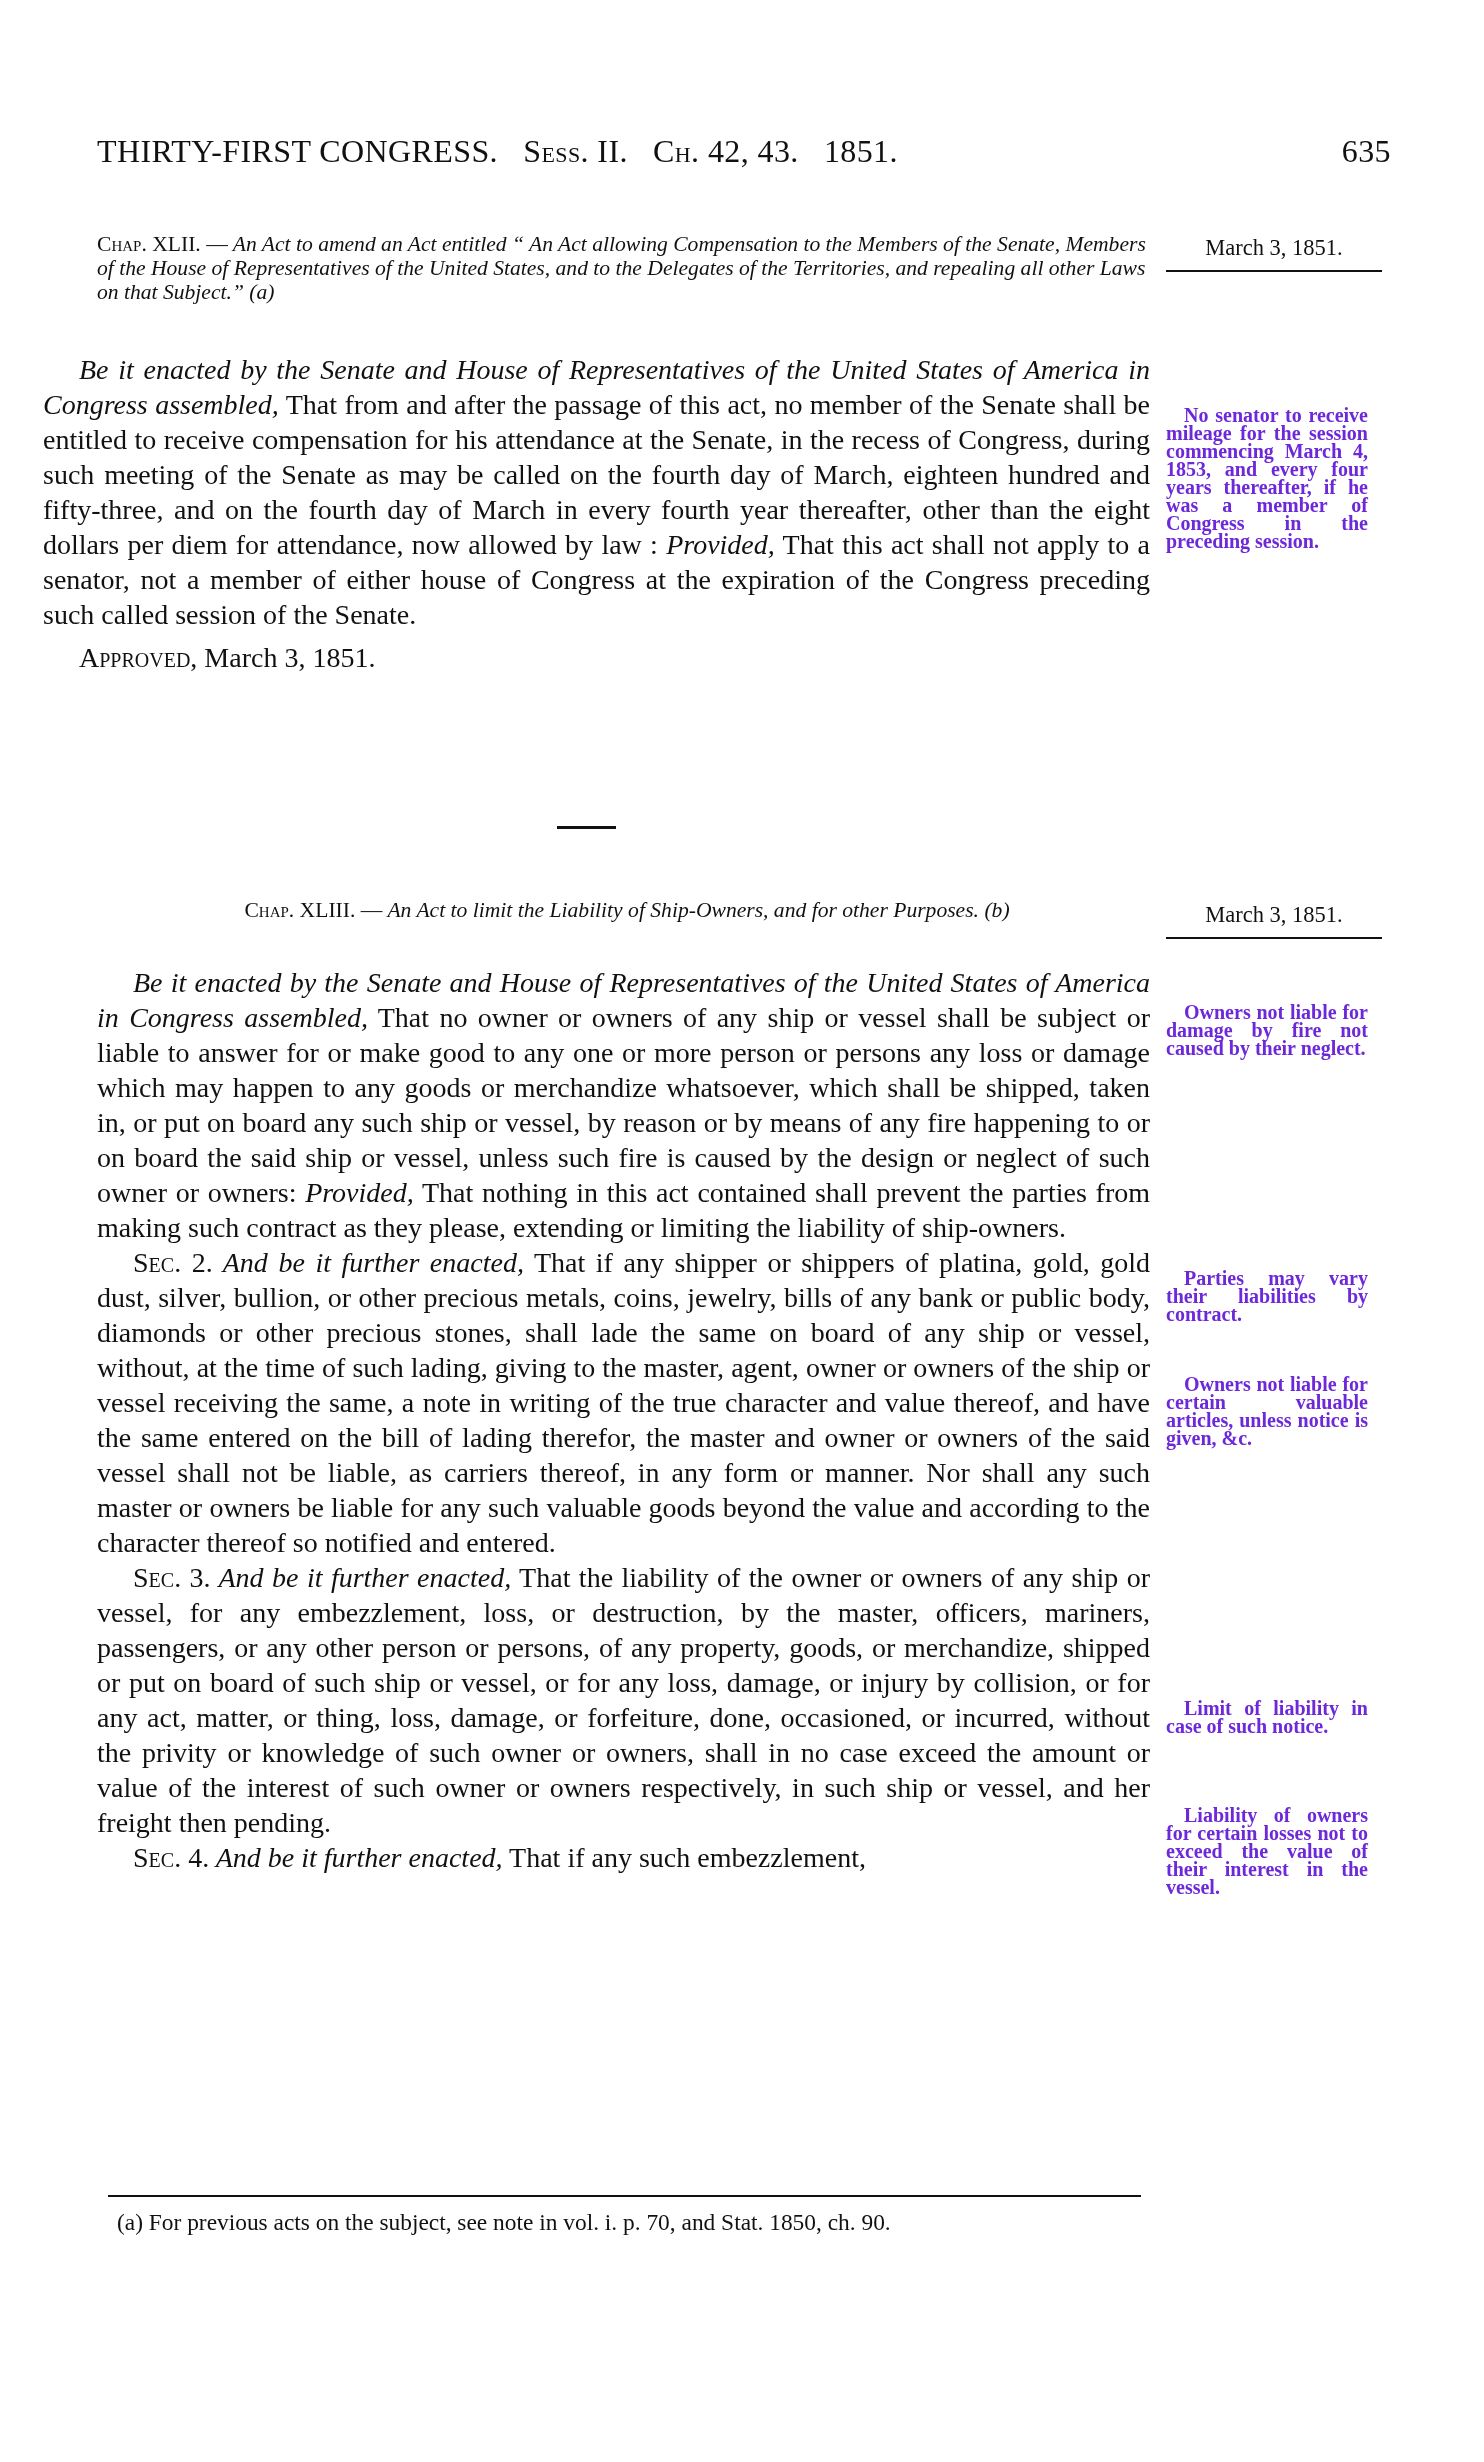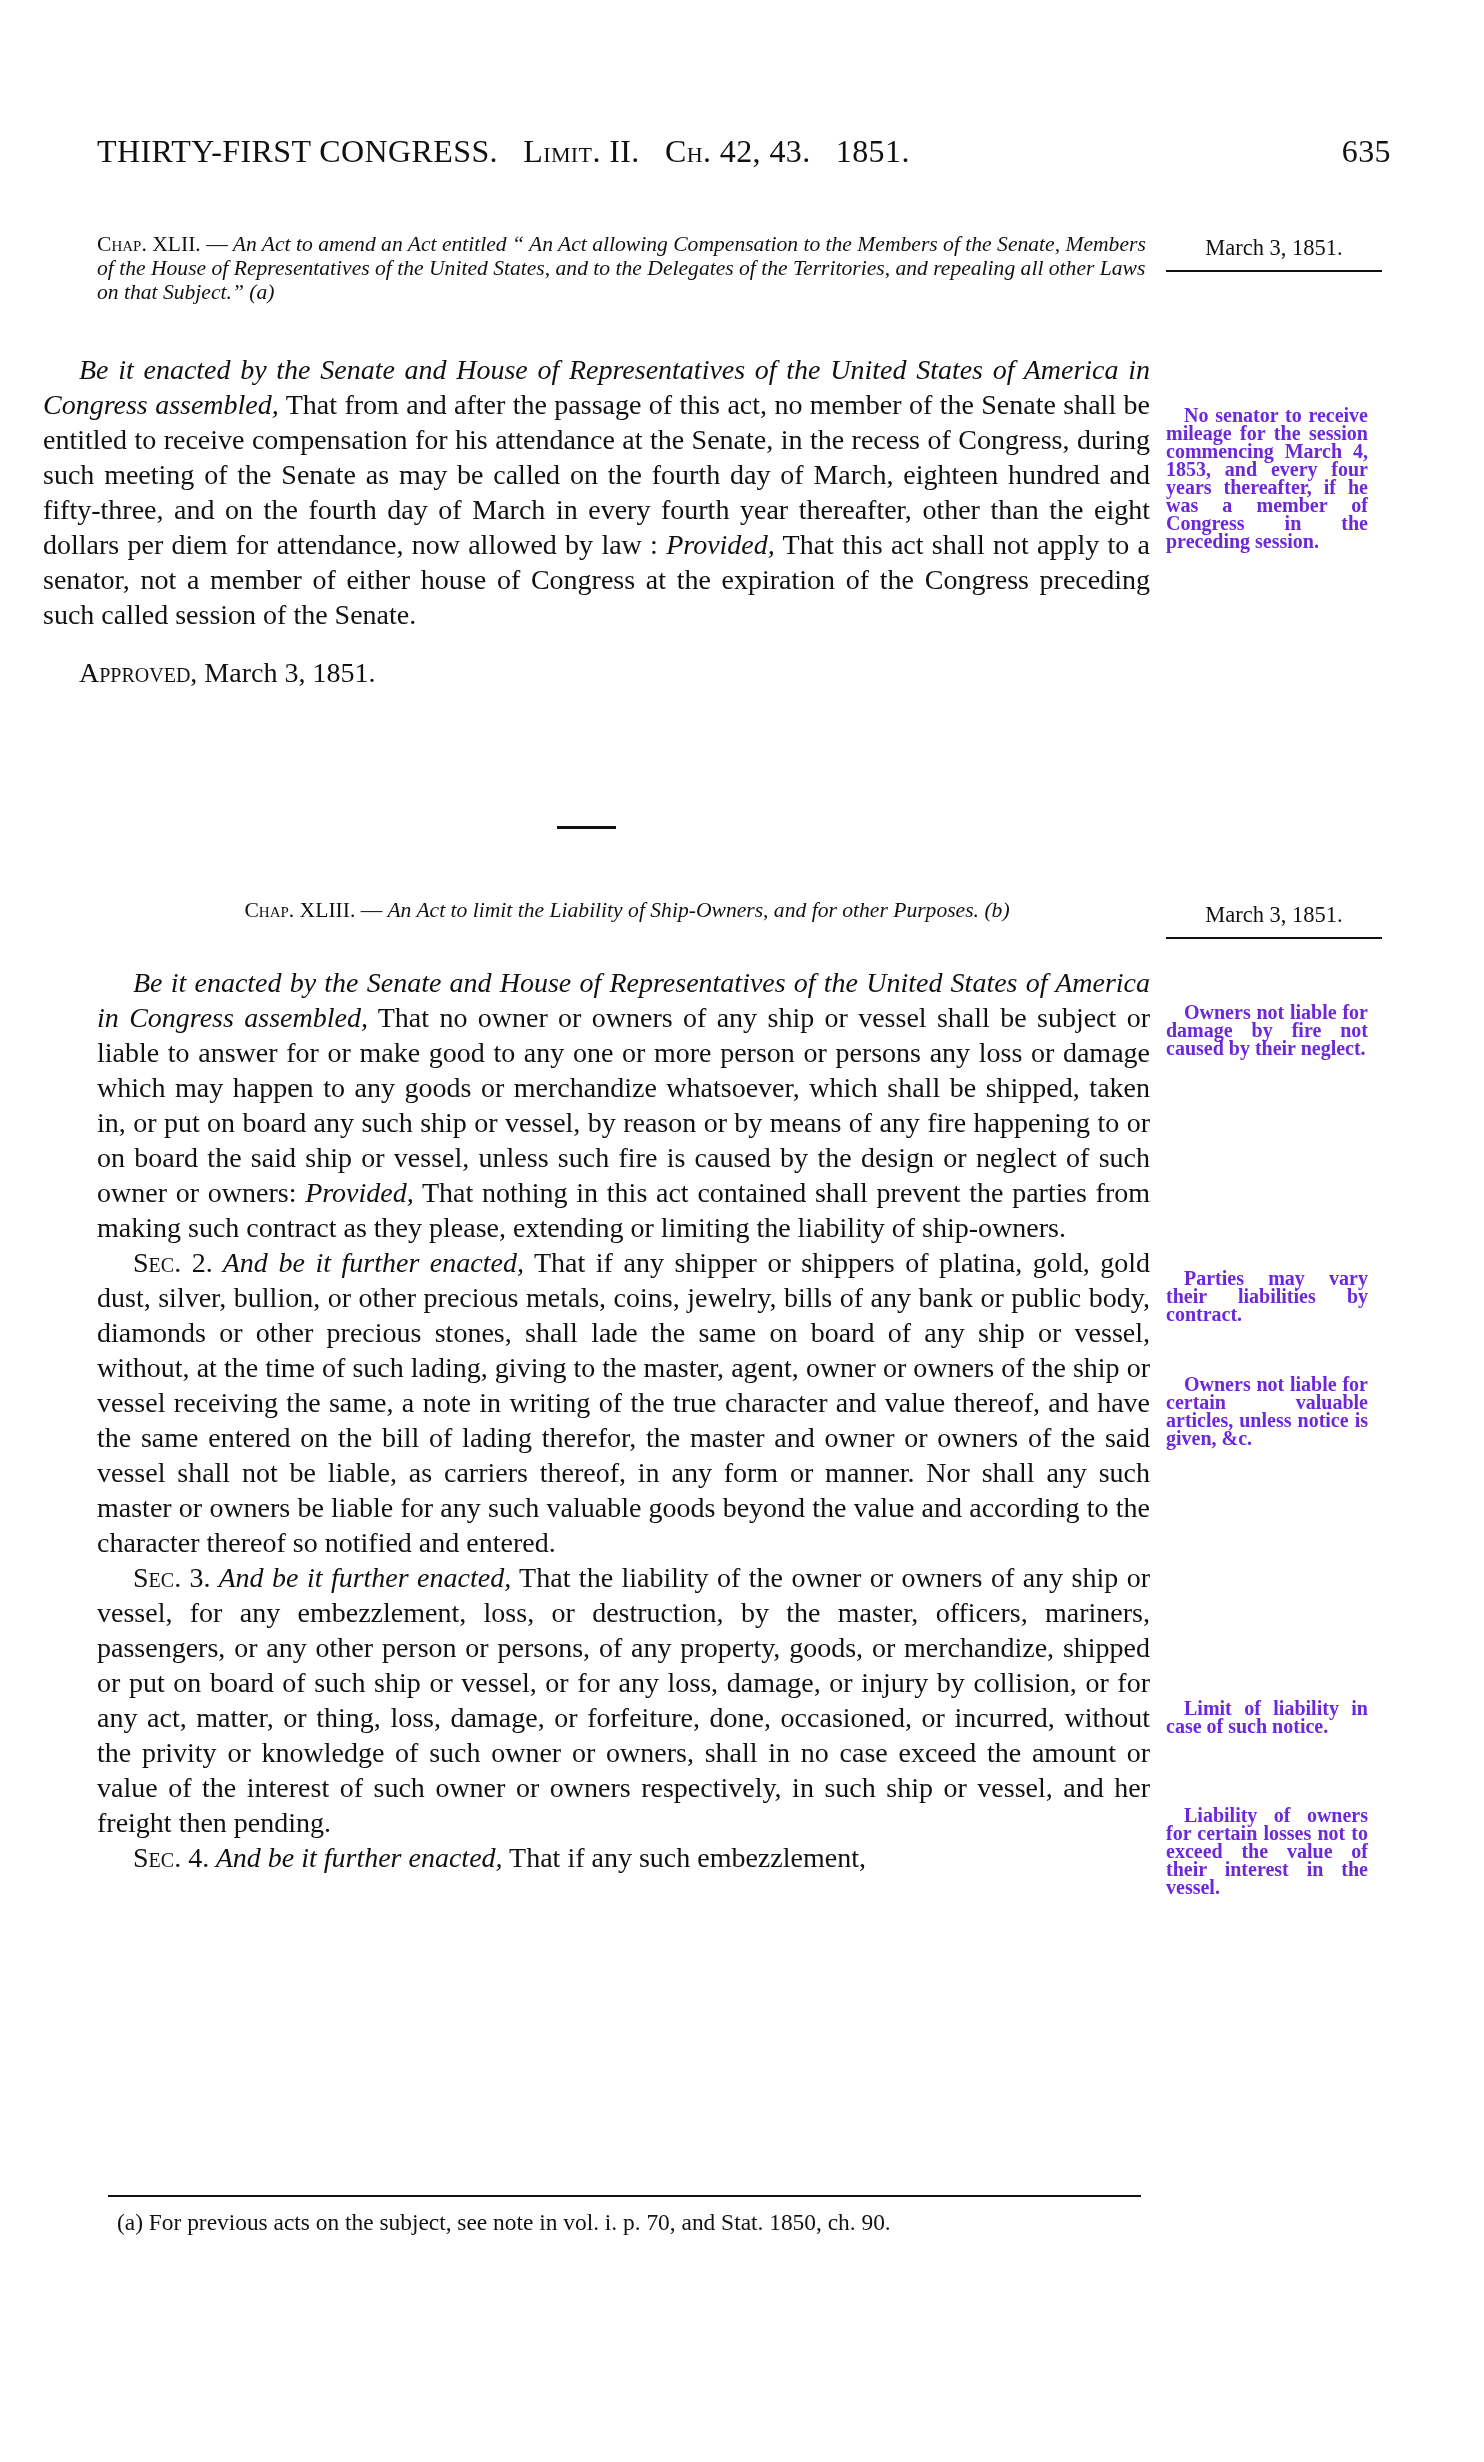--- a/index.html
+++ b/index.html
@@ -31,39 +31,39 @@
   .footnotes { font-size: 23.4px; line-height: 25px; }
   .footnotes p { margin: 0 0 12.6px 0; text-indent: 16px; }
   .footnote-rule { border-top: 2.7px solid #111; }
 </style>
 </head>
 <body>
 
 <div class="abs running-head">
   <div class="title">
     <span>THIRTY-FIRST CONGRESS.</span>&nbsp;&nbsp;
-    <span class="sc">Limit. II.</span>&nbsp;&nbsp;
+    <span class="sc">Sess. II.</span>&nbsp;&nbsp;
     <span class="sc">Ch. 42, 43.</span>&nbsp;&nbsp;
     <span>1851.</span>
   </div>
   <div class="pageno">635</div>
 </div>
 
 <div class="abs chap-title" style="top:232px; left:97px; width:1060px;">
   <span class="lead">Chap. XLII. —</span>
   <span>An Act to amend an Act entitled “ An Act allowing Compensation to the Members of the Senate, Members of the House of Representatives of the United States, and to the Delegates of the Territories, and repealing all other Laws on that Subject.” (a)</span>
 </div>
 <div class="abs margin-date" style="top:235px; left:1166px; width:216px;">
   <div>March 3, 1851.</div>
   <div class="rule"></div>
 </div>
 
 <div class="abs body-text" style="top:352px; left:43px; width:1107px;">
   <p><i>Be it enacted by the Senate and House of Representatives of the United States of America in Congress assembled,</i><span> That from and after the passage of this act, no member of the Senate shall be entitled to receive compensation for his attendance at the Senate, in the recess of Congress, during such meeting of the Senate as may be called on the fourth day of March, eighteen hundred and fifty-three, and on the fourth day of March in every fourth year thereafter, other than the eight dollars per diem for attendance, now allowed by law :</span><i> Provided,</i><span> That this act shall not apply to a senator, not a member of either house of Congress at the expiration of the Congress preceding such called session of the Senate.</span></p>
-  <p style="margin-top:23px;"><span class="sc">Approved,</span><span> March 3, 1851.</span></p>
+  <p style="margin-top:8px;"><span class="sc">Approved,</span><span> March 3, 1851.</span></p>
 </div>
 <div class="abs sidenote" style="top:406px; left:1166px;">
   <span>No senator to receive mileage for the session commencing March 4, 1853, and every four years thereafter, if he was a member of Congress in the preceding session.</span>
 </div>
 
 <div class="abs divider" style="top:826px; left:557px; width:59px;"></div>
 
 <div class="abs chap-title" style="top:898px; left:124px; width:1006px; text-align:center;">
   <span class="lead">Chap. XLIII. —</span>
   <span>An Act to limit the Liability of Ship-Owners, and for other Purposes. (b)</span>

